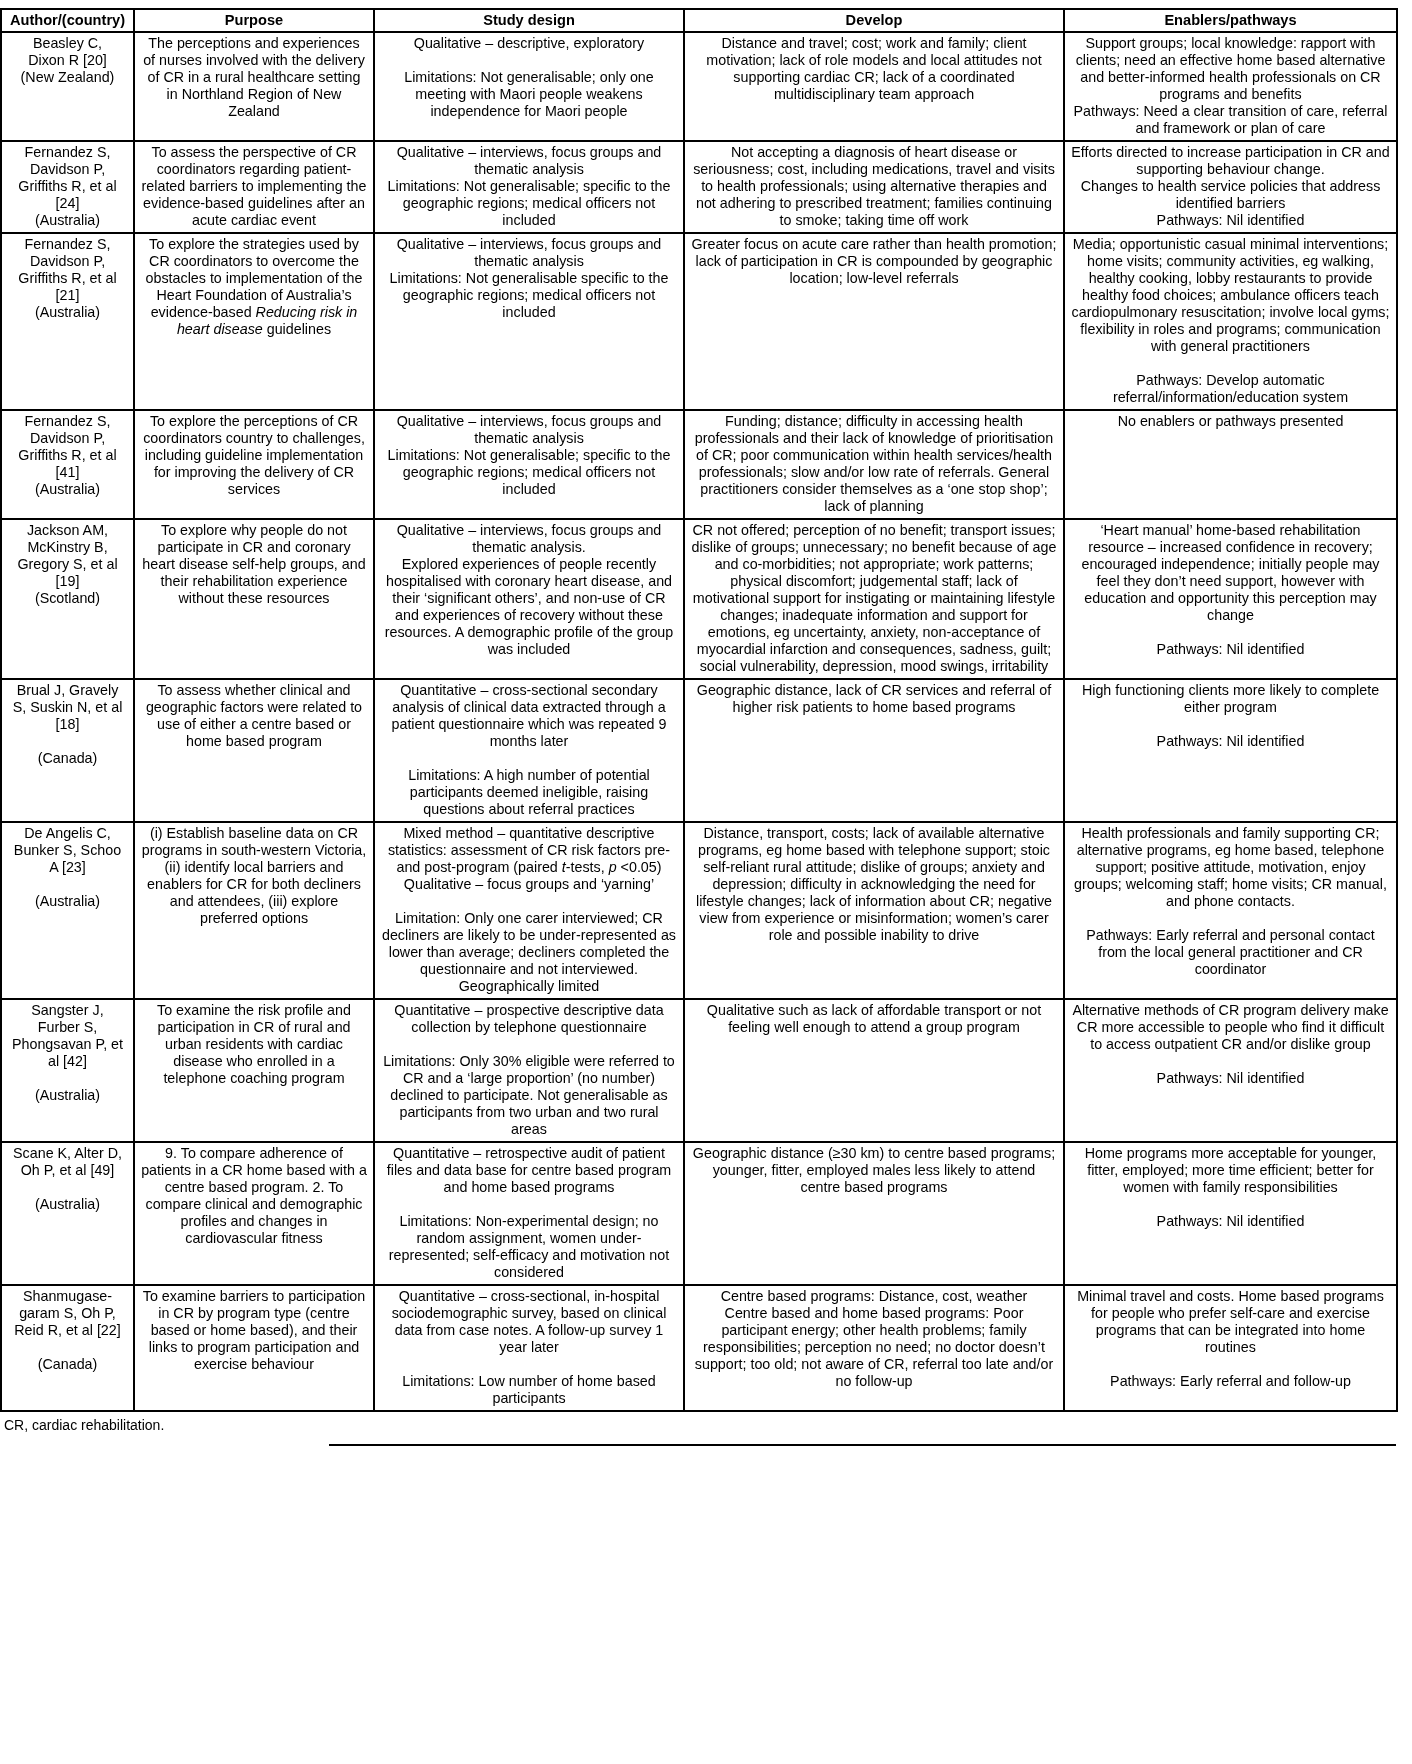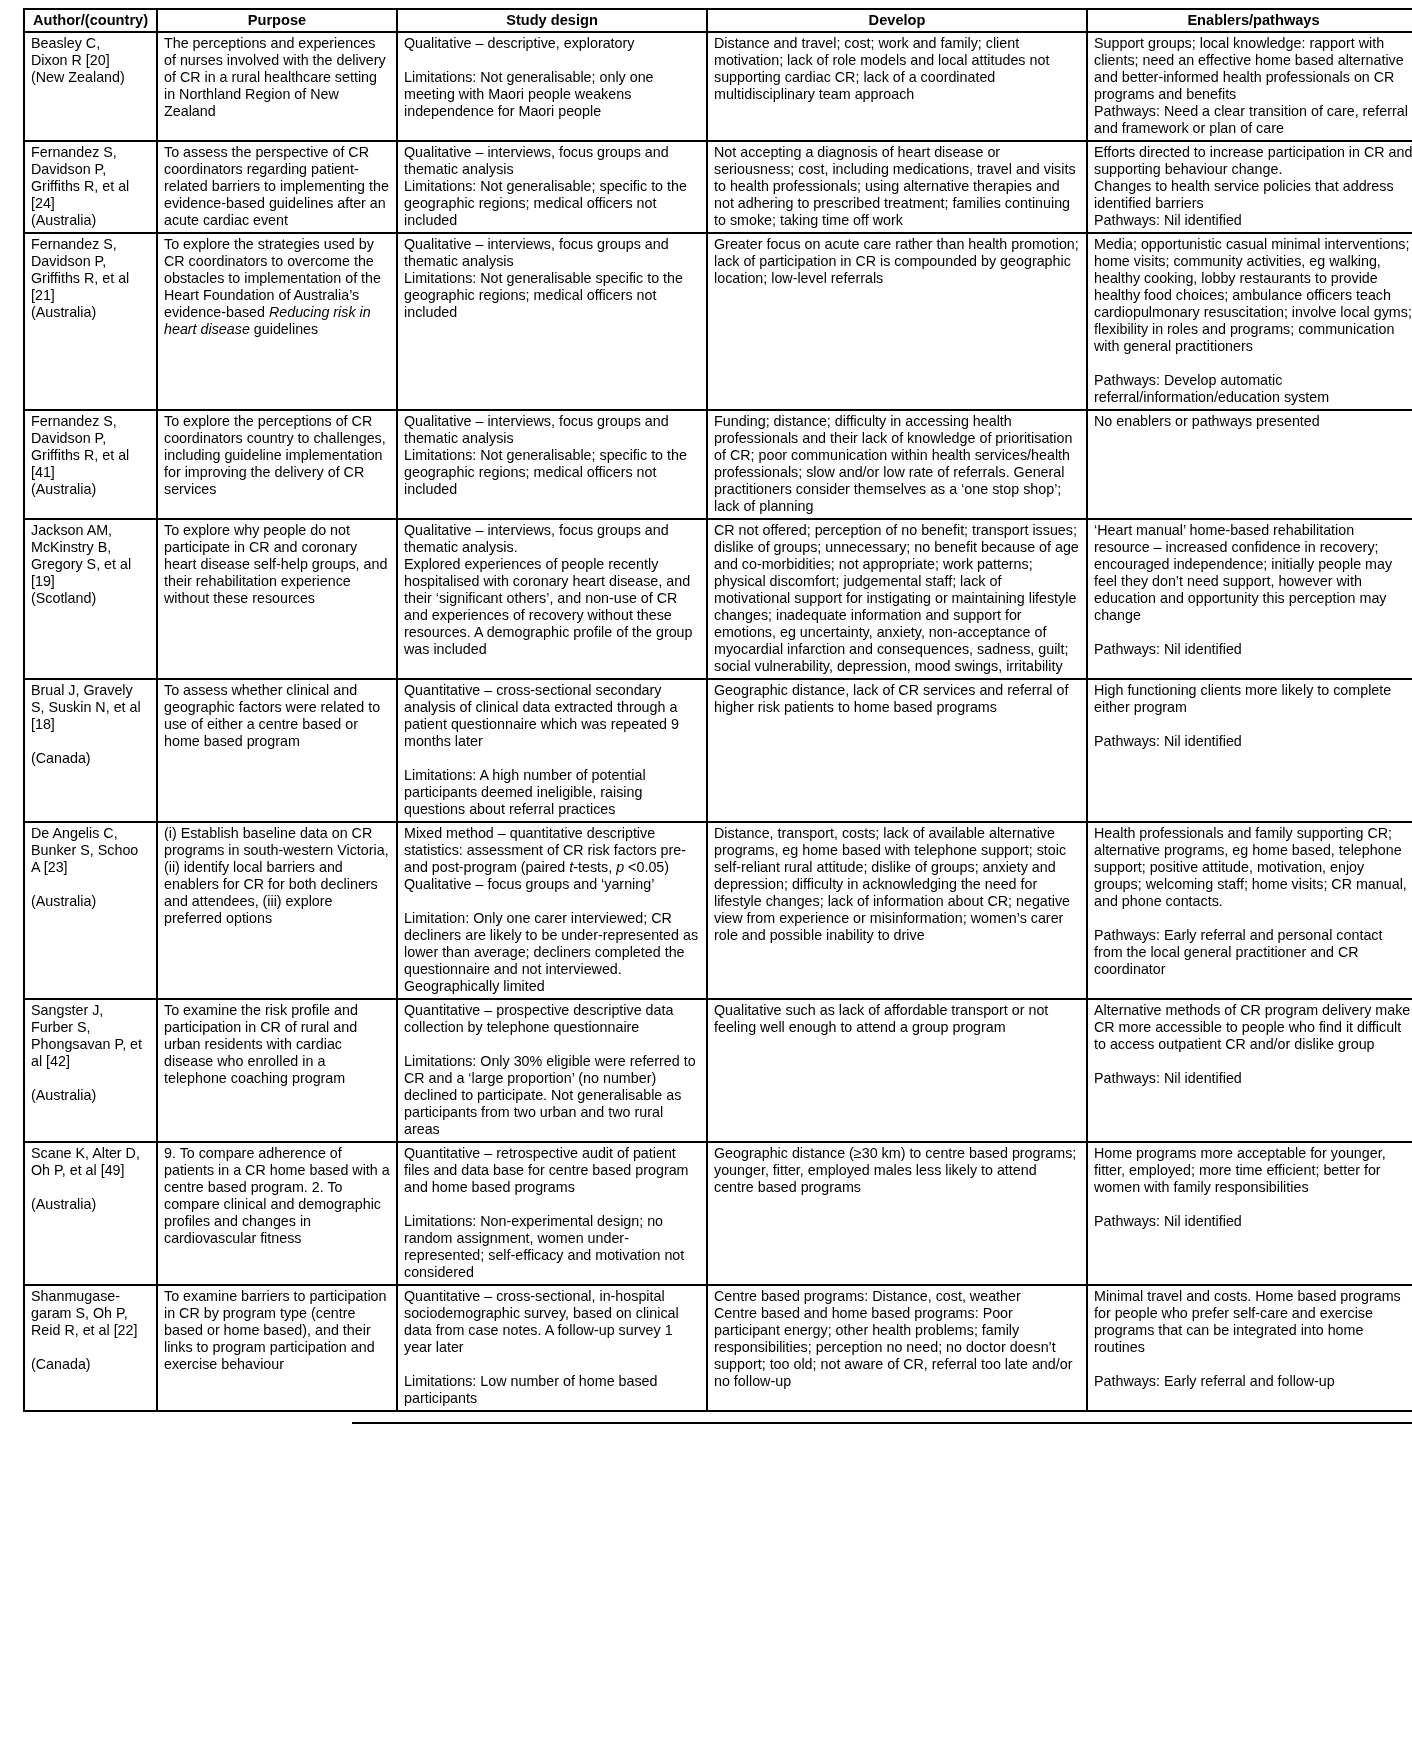--- a/index.html
+++ b/index.html
@@ -1,34 +1,34 @@
 <!DOCTYPE html>
 <html><head>
 <meta charset="utf-8">
 <style>
   html,body{margin:0;padding:0;background:#fff;color:#000;}
   body{font-family:"Liberation Sans", sans-serif;}
-  .page{width:1412px;height:1764px;box-sizing:border-box;padding:8px 8px 0 23px;overflow:hidden;background:#fff;}
+  .page{width:1412px;height:1764px;box-sizing:border-box;padding:8px 8px 0 0;overflow:hidden;background:#fff;}
   table.review{border-collapse:collapse;table-layout:fixed;width:1396px;border:2px solid #000;}
   table.review th{
     border:2px solid #000;
     padding:2px 6px;
     font-size:14.6px;
     font-weight:bold;
     text-align:center;
     vertical-align:middle;
     line-height:17px;
   }
   table.review td{
     border:2px solid #000;
     padding:2px 6px 3px 6px;
     font-size:14.3px;
     line-height:17px;
     vertical-align:top;
-    text-align:left;
+    text-align:center;
     white-space:pre-line;
     word-wrap:break-word;
   }
   .it{font-style:italic;}
   .footnote{
     font-size:14px;
     line-height:17px;
     margin:5px 0 0 4px;
   }
   .edge-rule{
@@ -198,14 +198,15 @@
 
 Limitations: Low number of home based participants</td>
         <td>Centre based programs: Distance, cost, weather
 Centre based and home based programs: Poor participant energy; other health problems; family responsibilities; perception no need; no doctor doesn’t support; too old; not aware of CR, referral too late and/or no follow-up</td>
         <td>Minimal travel and costs. Home based programs for people who prefer self-care and exercise programs that can be integrated into home routines
 
 Pathways: Early referral and follow-up</td>
       </tr>
     </tbody>
   </table>
+  <div class="footnote">CR, cardiac rehabilitation.</div>
   <div class="edge-rule"></div>
 </div>
 
 </body></html>

